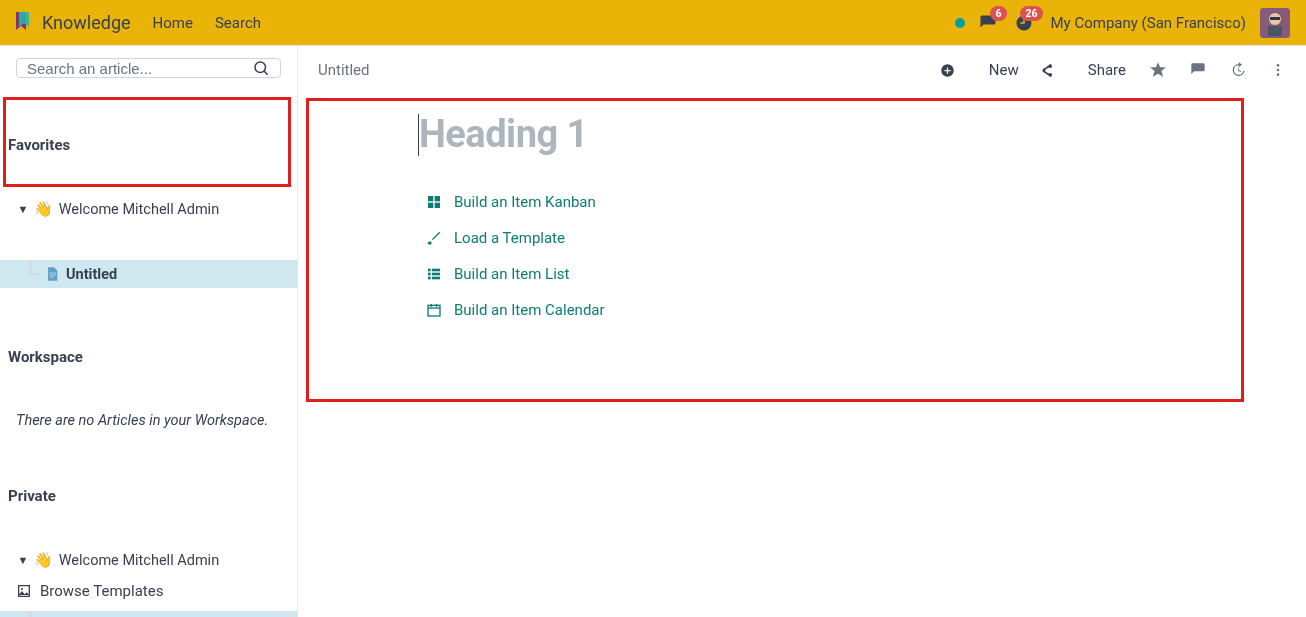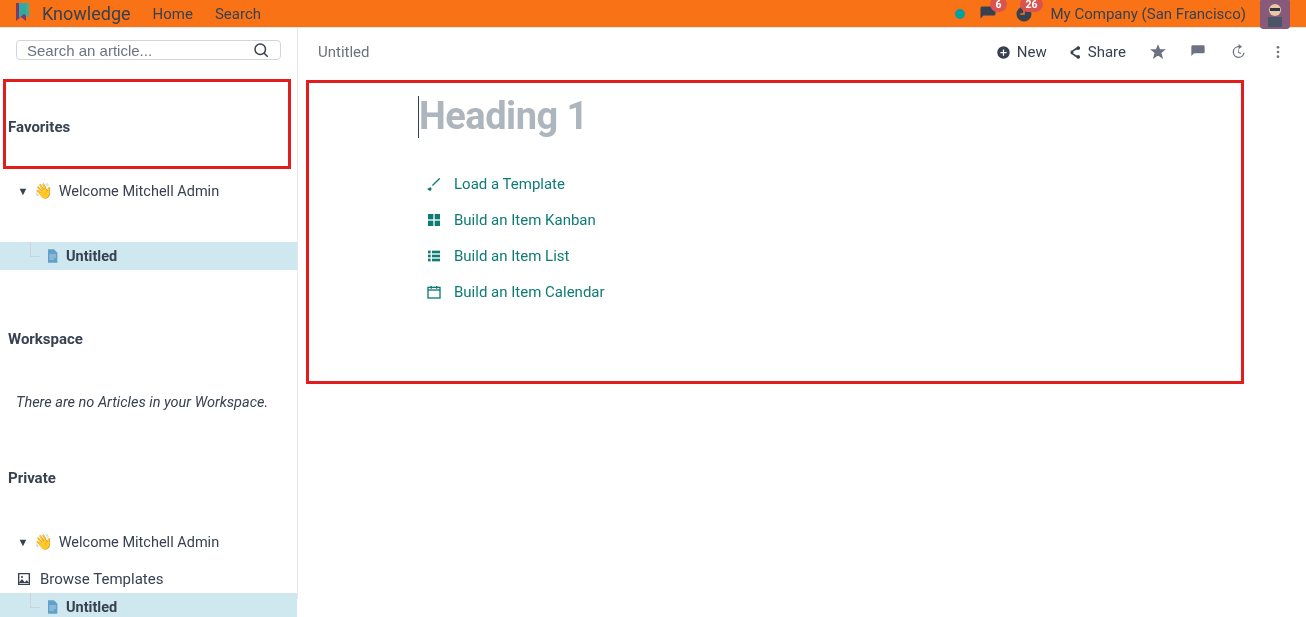--- a/index.html
+++ b/index.html
@@ -7,26 +7,26 @@
     font-family: -apple-system, BlinkMacSystemFont, "Segoe UI", Roboto, "Helvetica Neue", Arial, sans-serif;
     font-size: 14px;
     color: #374151;
     background: #fff;
     width: 1306px;
     height: 617px;
     overflow: hidden;
   }
   
   .topnav {
-    height: 28px;
+    height: 46px;
     display: flex;
     align-items: center;
     padding: 0 16px 0 8px;
     border-bottom: 1px solid #e5e7eb;
-    background: #f97316;
+    background: #eab308;
   }
   .logo-wrap { width: 28px; display:flex; align-items:center; justify-content:center;}
   .app-name { font-size: 18px; color: #374151; margin-left: 6px; margin-right: 22px; }
   .nav-link { font-size: 15px; color: #374151; margin-right: 22px; text-decoration: none; cursor: pointer;}
   .spacer { flex: 1; }
   .status-dot { width: 10px; height: 10px; background:#00a09d; border-radius:50%; margin-right: 14px;}
   .icon-badge-wrap { position: relative; margin-right: 18px; cursor:pointer; display:flex; align-items:center;}
   .icon-badge-wrap svg { width: 18px; height: 18px; }
   .badge {
     position: absolute;
@@ -111,39 +111,39 @@
   }
   .tree-item .label {}
   .tree-item .label.bold { font-weight:700; }
   .workspace-empty {
     font-style: italic;
     color:#374151;
     padding: 0 16px 10px 16px;
     font-size:14.5px;
   }
   .sidebar-bottom {
-    position:absolute; left:0; right:0; bottom:4px;
+    position:absolute; left:0; right:0; bottom:10px;
     padding: 0 16px;
   }
   .sidebar-bottom-item {
     display:flex; align-items:center; height:32px; cursor:pointer; color:#374151; font-size:15px;
   }
   .sidebar-bottom-item svg { width:16px; height:16px; margin-right:8px; }
   
   .content { flex:1; display:flex; flex-direction:column; }
   .content-header {
     height: 48px;
     display:flex; align-items:center;
     padding: 0 20px;
     color:#6b7280;
   }
   .breadcrumb { font-size:15px; color:#6b7280; }
   .content-header .spacer{flex:1;}
   .hdr-btn {
-    display:flex; align-items:center; margin-left: 20px; cursor:pointer; color:#374151; font-size:15px;
+    display:flex; align-items:center; margin-left: 20px; cursor:pointer; color:#374151; font-size:15px;gap:28px;
   }
   .hdr-btn.icon-only { margin-left: 24px; color:#6b7280;}
   .hdr-btn svg { width:15px; height:15px; margin-right:6px; fill:currentColor;}
   .hdr-btn.icon-only svg{margin-right:0; width:16px;height:16px;}
   .content-body { flex:1; position:relative; padding: 20px 12px 0 0; }
   .editor {
     margin-left: 120px;
     max-width: 820px;
   }
   .heading-placeholder {
@@ -319,32 +319,32 @@
 
     <div class="content-body">
 
       <div class="annot" style="left:8px; top:4px; width:938px; height:304px;"></div>
 
       <div class="editor">
         <div class="heading-placeholder">Heading 1</div>
         <div class="option-list">
           <div class="option-item">
             <svg viewBox="0 0 24 24">
-                <path d="M7 17c-2 0-3 2-5 2 1 2 3 3 5 3a3 3 0 0 0 0-5zm13.7-13.7a1 1 0 0 0-1.4 0L9 13.6l1.4 1.4L20.7 4.7a1 1 0 0 0 0-1.4z"></path>
-              </svg>
-            <span>Load a Template</span>
-          </div>
-          <div class="option-item">
-            <svg viewBox="0 0 24 24">
                 <rect x="3" y="3" width="8" height="8"></rect>
                 <rect x="13" y="3" width="8" height="8"></rect>
                 <rect x="3" y="13" width="8" height="8"></rect>
                 <rect x="13" y="13" width="8" height="8"></rect>
               </svg>
             <span>Build an Item Kanban</span>
+          </div>
+          <div class="option-item">
+            <svg viewBox="0 0 24 24">
+                <path d="M7 17c-2 0-3 2-5 2 1 2 3 3 5 3a3 3 0 0 0 0-5zm13.7-13.7a1 1 0 0 0-1.4 0L9 13.6l1.4 1.4L20.7 4.7a1 1 0 0 0 0-1.4z"></path>
+              </svg>
+            <span>Load a Template</span>
           </div>
           <div class="option-item">
             <svg viewBox="0 0 24 24">
                 <rect x="3" y="4" width="4" height="4"></rect>
                 <rect x="9" y="4" width="12" height="4"></rect>
                 <rect x="3" y="10" width="4" height="4"></rect>
                 <rect x="9" y="10" width="12" height="4"></rect>
                 <rect x="3" y="16" width="4" height="4"></rect>
                 <rect x="9" y="16" width="12" height="4"></rect>
               </svg>

